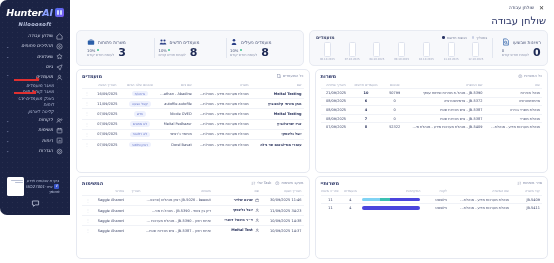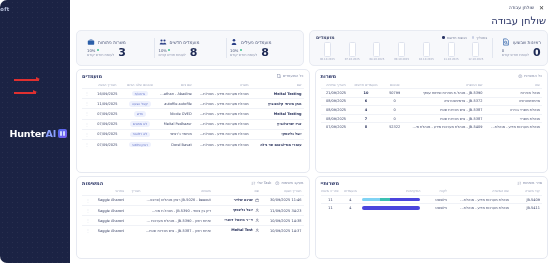--- a/index.html
+++ b/index.html
@@ -6,29 +6,30 @@
   html, body {
     width: 554px; height: 263px;
     overflow: hidden;
     background: #ffffff;
     font-family: "DejaVu Sans", "Liberation Sans", sans-serif;
   }
   #app { position: relative; width: 554px; height: 263px; display: flex; flex-direction: row-reverse; }
 
   
   .sidebar {
-    width: 70px; height: 263px;
+    width: 70px; height: 215px;
     background: #1b2344;
     background-image: radial-gradient(rgba(255,255,255,.055) 0.5px, transparent 0.5px);
     background-size: 5px 5px;
     border-radius: 7px 0 0 7px;
-    display: flex; flex-direction: row;
+    display: flex; flex-direction: column;
     padding: 4px 3px 3px 3px;
     position: relative;
     flex: 0 0 70px;
+    font-style: italic;
   }
   .brand { display: flex; align-items: center; justify-content: center; gap: 2px; padding: 4px 0 1px 0; }
   .brand-mark {
     width: 9px; height: 9px; border-radius: 2px;
     background: linear-gradient(135deg,#4f6bef 0%, #7c5cf0 100%);
     display: inline-block; position: relative; flex: 0 0 auto;
   }
   .brand-mark::after {
     content: ""; position: absolute; left: 2px; top: 2px; width: 2px; height: 5px;
     background: #cfd8ff; border-radius: 1px;

